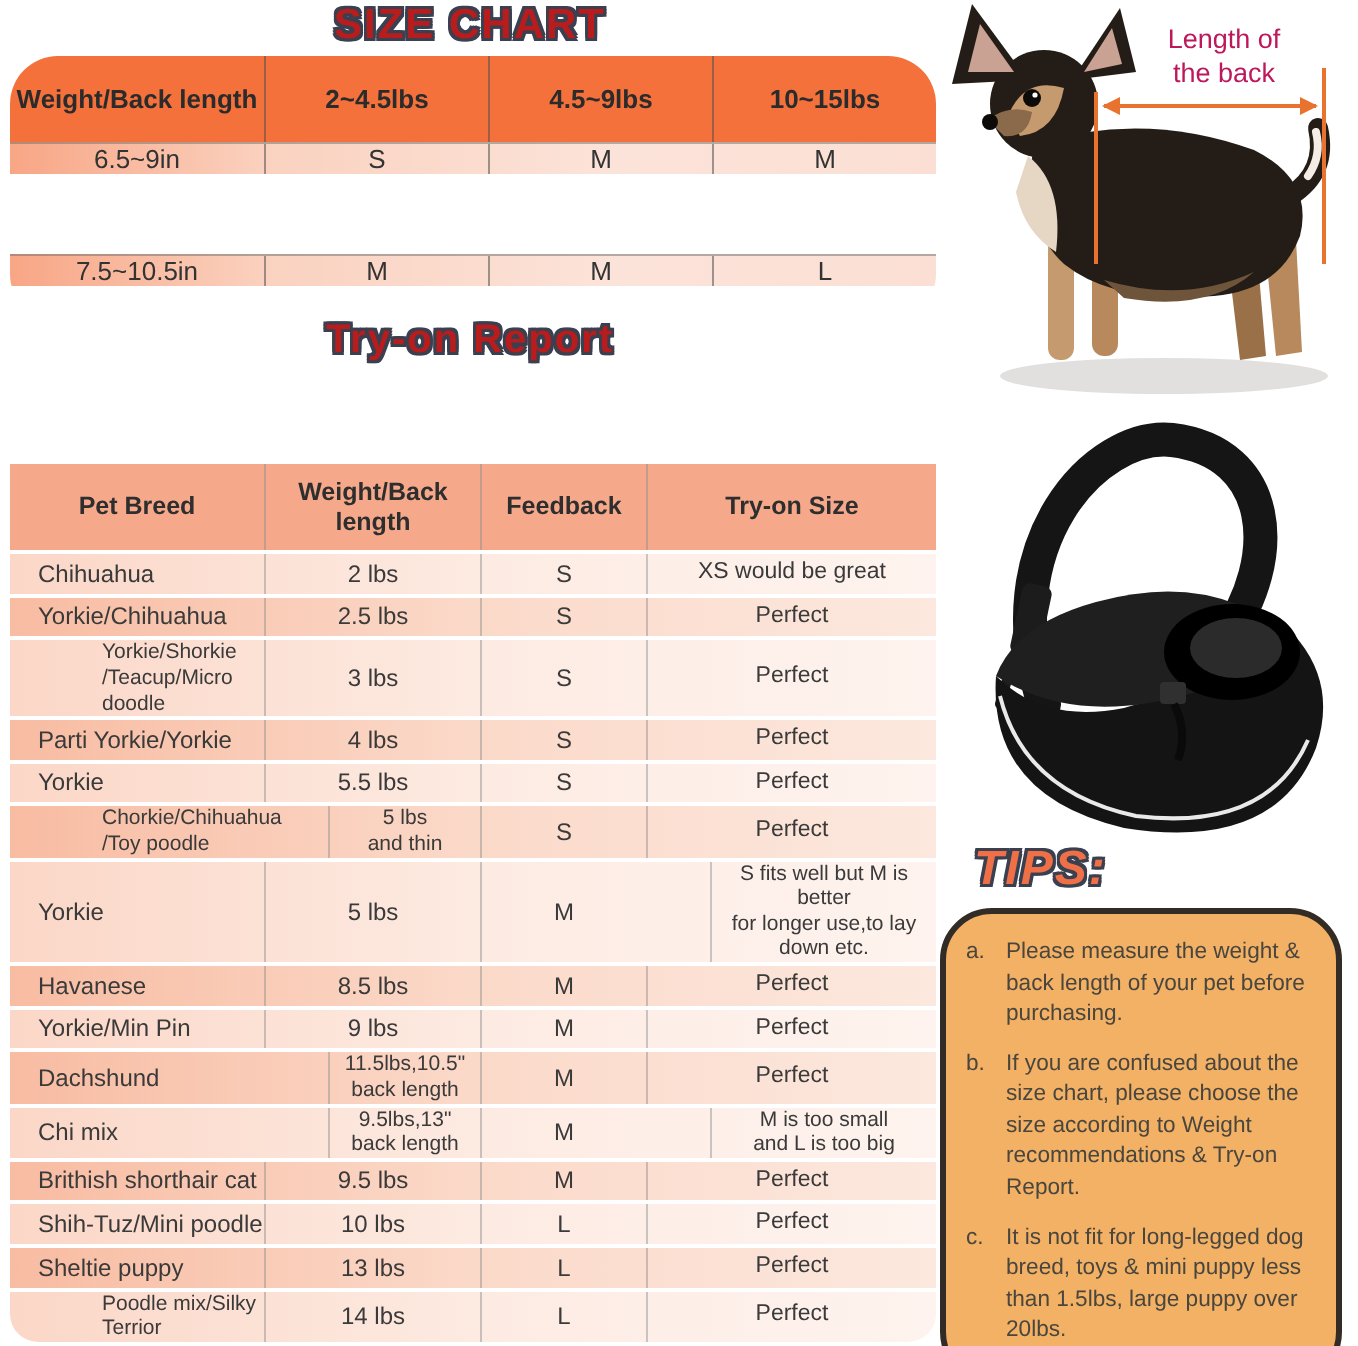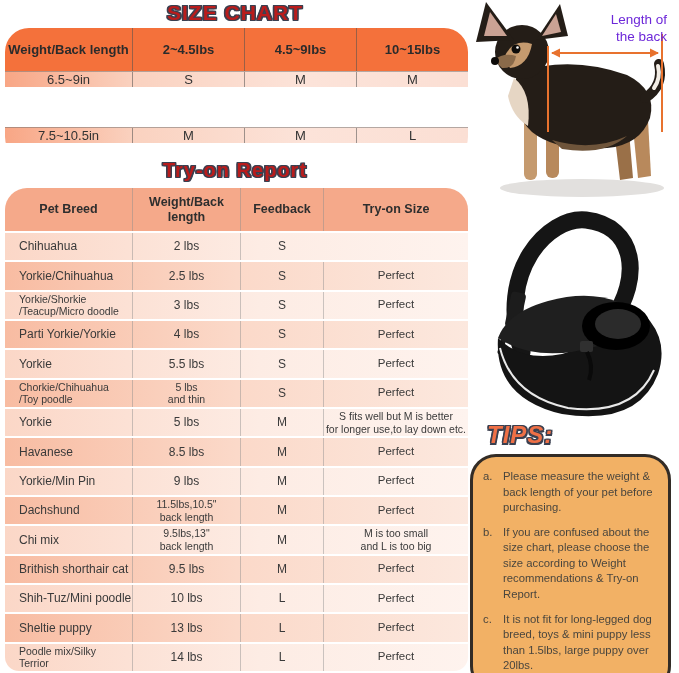--- a/index.html
+++ b/index.html
@@ -48,44 +48,44 @@
   .sc-th { font-weight: bold; color: #2b2b2b; font-size: 13px; }
 
   
   .tr-table {
     position: absolute; left: 5px; top: 188px; width: 463px; height: 483px;
     border-radius: 22px 22px 14px 14px; overflow: hidden;
     display: flex; flex-direction: column; background: #ffffff;
   }
   .tr-head {
     height: 43px; flex: none; display: grid;
-    grid-template-columns: 127px 108px 83px 1fr; background: #f5a98a;
+    grid-template-columns: 127px 108px 83px 1fr; background: #f5a98a; margin-top: 44px;
   }
   .tr-body { flex: 1; display: flex; flex-direction: column; gap: 2px; padding-top: 2px; }
   .tr-row { flex: 1; display: grid; grid-template-columns: 127px 108px 83px 1fr; }
   .tr-row.odd  { background: linear-gradient(90deg,#fbd7c7 0%,#fdece4 55%,#fef3ee 100%); }
   .tr-row.even { background: linear-gradient(90deg,#f8bca2 0%,#fbd9c9 50%,#fce8de 100%); }
   .tr-cell {
     display: flex; align-items: center; justify-content: center;
     font-size: 12px; color: #3a3a3a; white-space: pre-line;
     text-align: center; line-height: 1.2;
   }
   .tr-cell + .tr-cell { border-left: 1px solid rgba(140,140,140,.45); }
   .tr-th { font-weight: bold; color: #2e2e2e; font-size: 12.5px; }
   .tr-cell.breed { justify-content: flex-start; text-align: left; padding-left: 14px; }
   .tr-cell.feedback { font-size: 11.5px; }
-  .tr-cell.two-line { font-size: 10.5px; }
+  .tr-cell.two-line { font-size: 10.5px; margin-left: 32px; }
 
   
   .dog-fig { position: absolute; left: 462px; top: 0; width: 217px; height: 205px; }
   .dog-fig svg { position: absolute; left: 0; top: 0; }
   .back-label {
     position: absolute; left: 95px; top: 12px; width: 110px;
-    color: #6d28d9; font-size: 13.5px; line-height: 1.25;
-    text-align: right; white-space: pre-line;
+    color: #be185d; font-size: 13.5px; line-height: 1.25;
+    text-align: center; white-space: pre-line;
   }
 
   
   .bag-fig { position: absolute; left: 470px; top: 200px; width: 200px; height: 225px; }
 
   
   .tips-title {
     position: absolute; left: 487px; top: 421px; font-size: 24px; font-weight: bold;
     color: #ef7046; letter-spacing: 1px;
     text-shadow:
@@ -147,20 +147,21 @@
       <div class="tr-cell tr-th">Pet Breed</div>
       <div class="tr-cell tr-th">Weight/Back length</div>
       <div class="tr-cell tr-th">Feedback</div>
       <div class="tr-cell tr-th">Try-on Size</div>
     </div>
   <div class="tr-body">
       <div class="tr-row odd">
         <div class="tr-cell breed">Chihuahua</div>
         <div class="tr-cell">2 lbs</div>
         <div class="tr-cell">S</div>
+        <div class="tr-cell feedback">XS would be great</div>
       </div>
       <div class="tr-row even">
         <div class="tr-cell breed">Yorkie/Chihuahua</div>
         <div class="tr-cell">2.5 lbs</div>
         <div class="tr-cell">S</div>
         <div class="tr-cell feedback">Perfect</div>
       </div>
       <div class="tr-row odd">
         <div class="tr-cell breed two-line">Yorkie/Shorkie
 /Teacup/Micro doodle</div>

